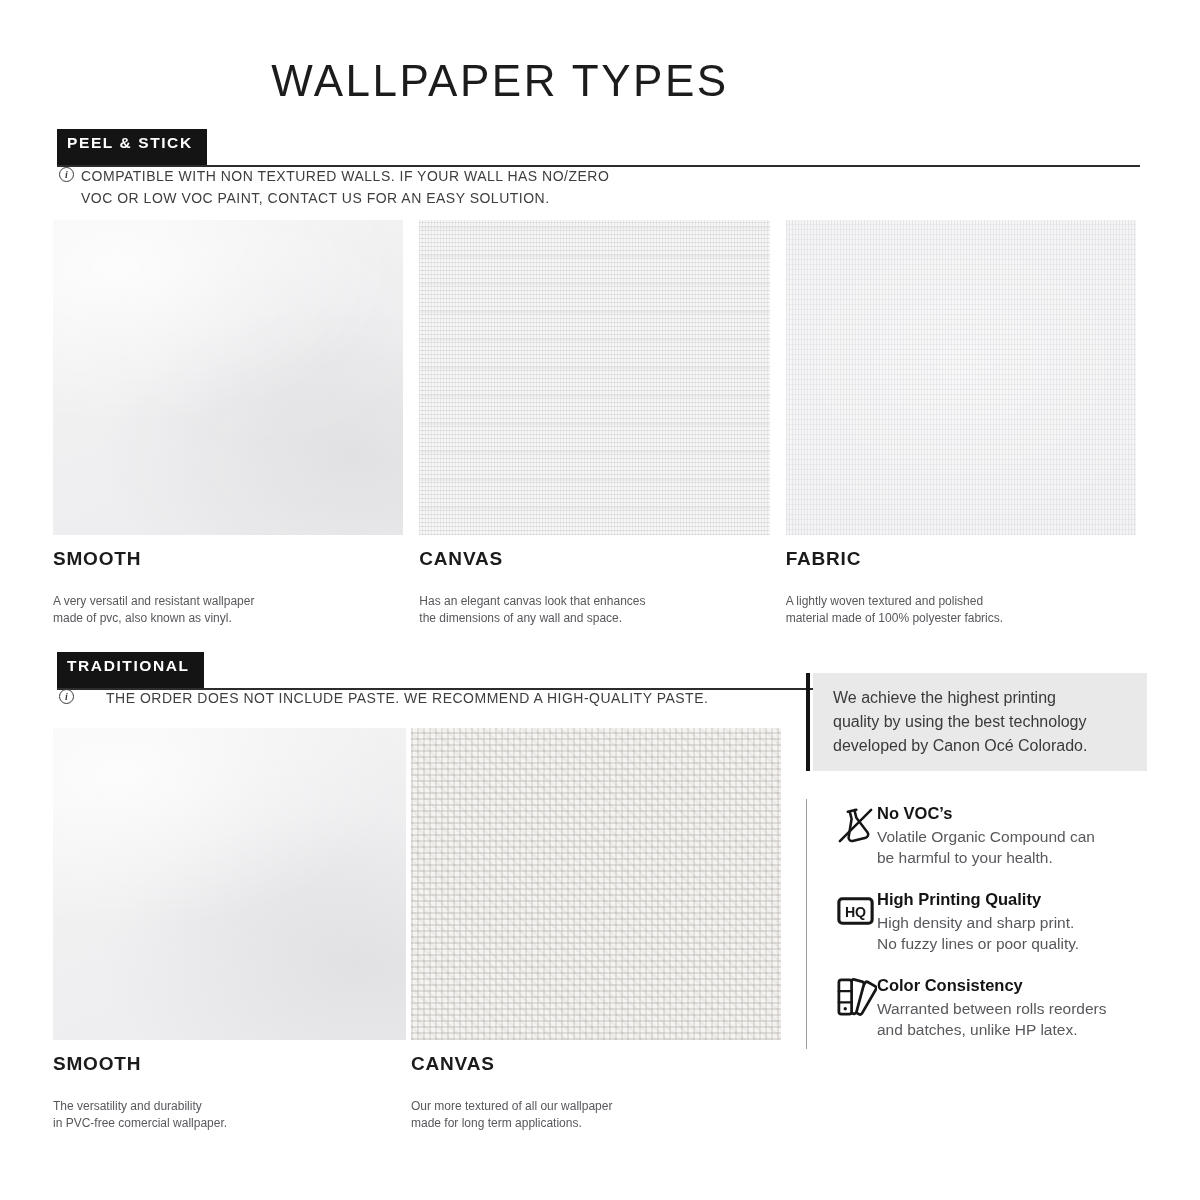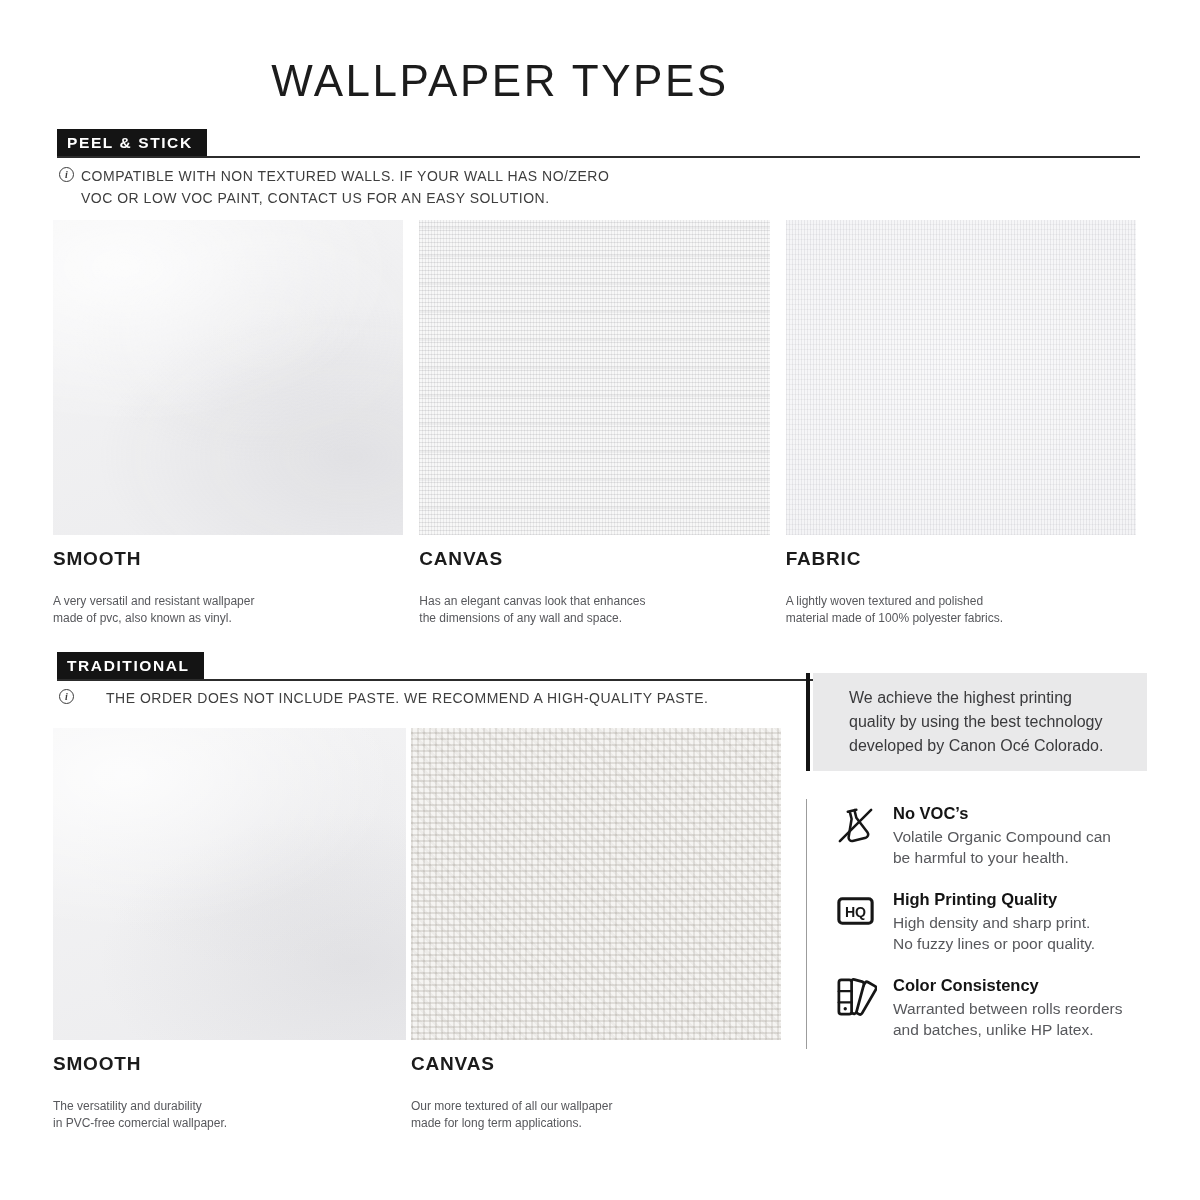--- a/index.html
+++ b/index.html
@@ -11,21 +11,21 @@
   .title { position:absolute; top:56px; left:0; width:1000px; text-align:center;
            font-size:44px; font-weight:500; letter-spacing:2.5px; color:#1c1c1c; }
 
   
   .section-head { position:absolute; left:57px; width:1083px;
                   border-bottom:2px solid #2c2c2c; line-height:0; }
   .section-head.s1 { top:129px; }
   .section-head.s2 { top:652px;text-decoration:underline; }
   .section-label { display:inline-block; background:#141414; color:#ffffff;
                    font-size:15.5px; font-weight:700; letter-spacing:1.6px;
-                   line-height:1; padding:6px 14px 5px 10px; }
+                   line-height:1; padding:6px 14px 14px 10px; }
 
   
   .note { position:absolute; left:59px; display:flex; align-items:flex-start; gap:7px; }
   .note.n1 { top:166px; }
   .note.n2 { top:688px;gap:32px; }
   .info-icon { flex:none; width:15px; height:15px; margin-top:1px; border:1.4px solid #3c3c3c;
                border-radius:50%; display:inline-flex; align-items:center; justify-content:center;
                font-size:10px; color:#3c3c3c; font-family:"Liberation Serif", serif; }
   .info-icon::before { content:"i"; font-style:italic; font-weight:700; line-height:1; }
   .note-text { font-size:14px; letter-spacing:0.5px; line-height:1.55; color:#3e3e3e;
@@ -69,26 +69,26 @@
     background-image:
       repeating-linear-gradient(0deg,  rgba(118,110,98,.17) 0 2px, transparent 2px 6px),
       repeating-linear-gradient(90deg, rgba(118,110,98,.14) 0 2px, transparent 2px 6px),
       repeating-linear-gradient(45deg, rgba(118,110,98,.06) 0 3px, transparent 3px 9px);
   }
 
   
   .aside { position:absolute; left:806px; top:673px; width:341px; }
   .quote { display:flex; }
   .quote-bar { flex:none; width:4px; background:#141414; margin-right:3px; }
-  .quote-body { flex:1; background:#e9e9ea; padding:13px 14px 13px 36px;
+  .quote-body { flex:1; background:#e9e9ea; padding:13px 14px 13px 20px;
                 font-size:16px; line-height:1.5; color:#3a3a3c; white-space:pre-line; }
 
   .features { margin-top:28px; border-left:1.5px solid #9c9c9c; padding:4px 0 8px 27px;
               display:flex; flex-direction:column; gap:20px; }
-  .feature { display:flex; gap:16px; }
+  .feature { display:flex; }
   .f-icon { flex:none; width:43px; height:43px; }
   .f-icon svg { width:100%; height:100%; display:block; }
   .f-title { font-size:16.5px; font-weight:700; color:#141414; margin-top:1px; }
   .f-desc { margin-top:4px; font-size:15.5px; line-height:1.35; color:#57585c; white-space:pre-line; }
 
   .ico { stroke:#161616; fill:none; stroke-width:2.6; stroke-linecap:round; stroke-linejoin:round; }
 </style>
 </head>
 <body>
 

